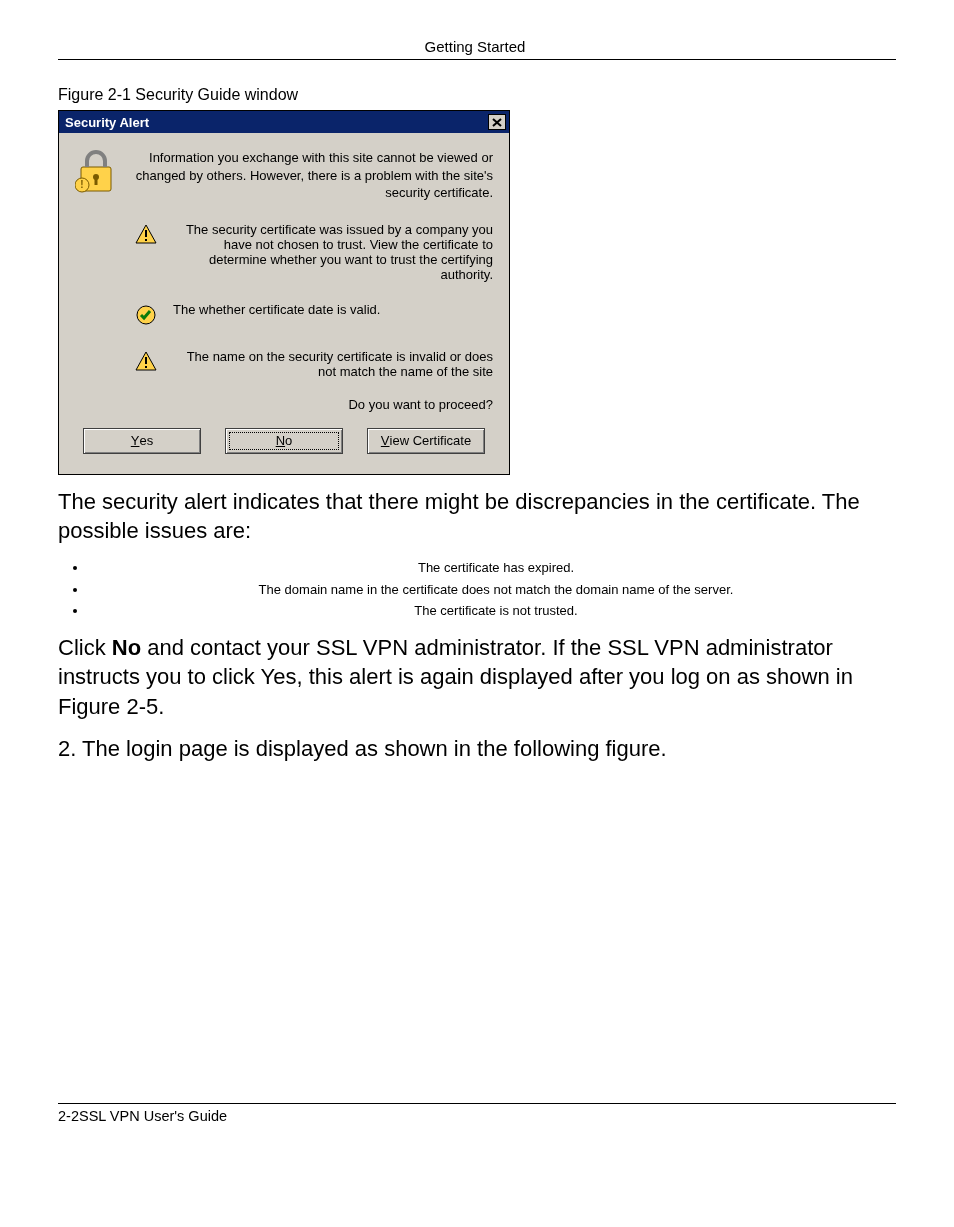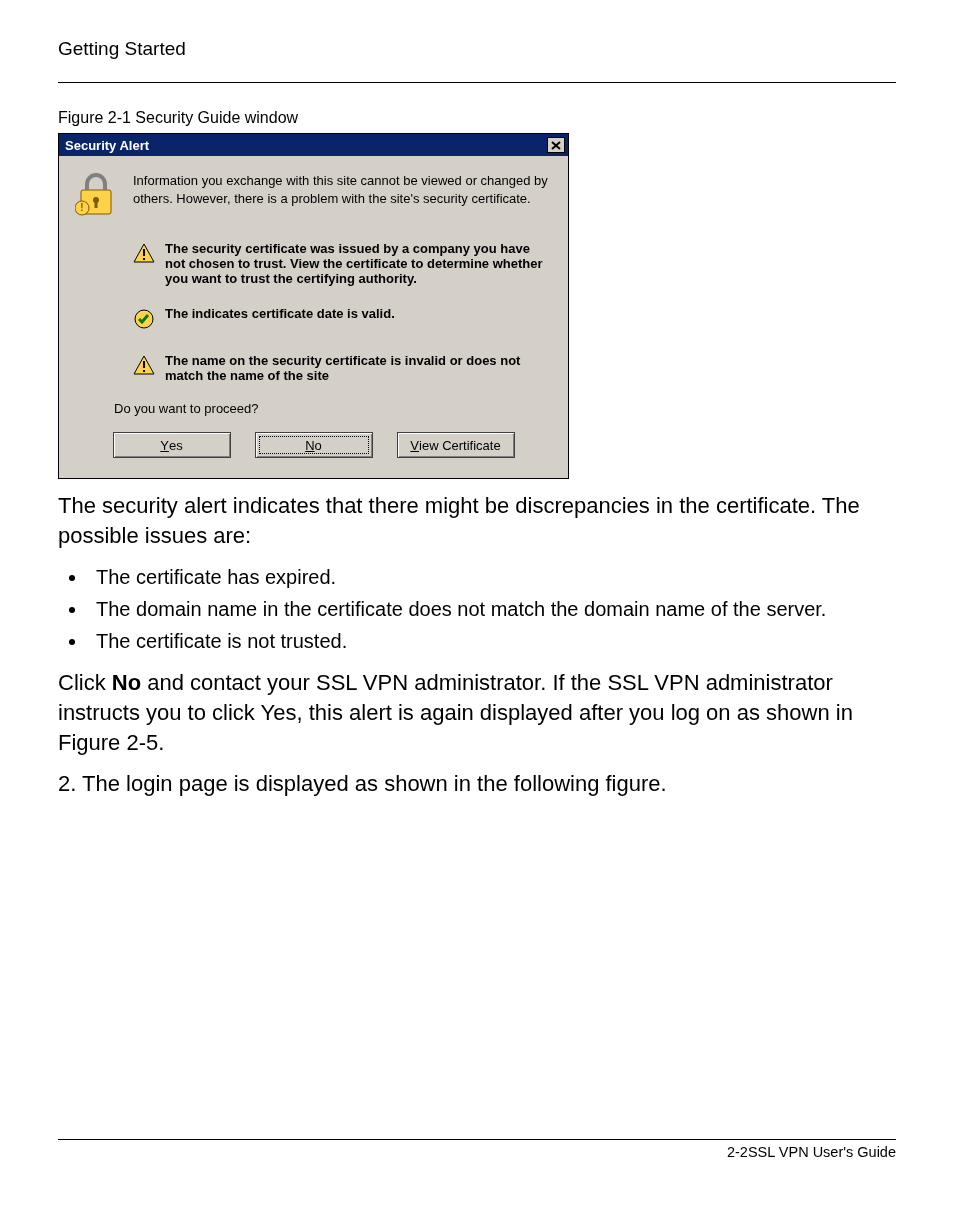--- a/index.html
+++ b/index.html
@@ -7,43 +7,44 @@
     margin: 0;
     background: #fff;
     font-family: Verdana, Arial, sans-serif;
     color: #000;
     width: 954px;
   }
   .page {
     padding: 38px 58px 24px 58px;
   }
   .running-header {
-    text-align: left;
-    font-size: 19px;
-    margin-bottom: 22px;
+    text-align: center;
+    font-size: 15px;
+    margin-bottom: 4px;
     padding-right: 4px;
   }
   hr.top-rule {
     border: none;
     border-top: 1.5px solid #000;
     margin: 0 0 26px 0;
   }
   .caption {
     font-size: 16px;
     margin: 0 0 6px 0;
   }
   .caption b { font-weight: 400; }
   
   .dialog {
-    width: 511px;
+    width: 452px;
     border: 1px solid #000;
     background: #d4d0c8;
     font-family: Tahoma, Arial, sans-serif;
     font-size: 13px;
     color: #000;
+    text-align: right;
   }
   .titlebar {
     display: flex;
     align-items: center;
     justify-content: space-between;
     background: #0a246a;
     color: #fff;
     padding: 2px 3px 2px 6px;
     font-weight: 700;
     font-size: 13px;
@@ -67,23 +68,22 @@
     display: flex;
     gap: 16px;
   }
   .lock-icon { width: 42px; flex-shrink:0; }
   .main-text { line-height: 1.35; }
   .sub-list {
     margin: 20px 0 0 58px;
   }
   .sub-row {
     display: flex;
-    gap: 8px;
+    gap: 16px;
     margin-bottom: 20px;
-    font-weight: bold;
   }
   .sub-row:last-child { margin-bottom: 0; }
   .sub-icon { width: 24px; flex-shrink:0; margin-top:2px; }
   .proceed {
     margin: 18px 0 16px 39px;
   }
   .btn-row {
     display: flex;
     justify-content: center;
     gap: 24px;
@@ -108,27 +108,28 @@
   }
   
   .body-text {
     font-size: 22px;
     line-height: 1.35;
     margin: 12px 0 12px 0;
   }
   ul.doc-list {
     margin: 0 0 10px 0;
     padding-left: 30px;
-    font-size: 20px;
+    font-size: 13px;
     line-height: 1.5;
+    text-align: center;
   }
   ul.doc-list li { padding-left: 8px; margin-bottom:2px; }
   .footer {
     display: flex;
-    justify-content: flex-end;
+    justify-content: flex-start;
     font-size: 14.5px;
     border-top: 1px solid #000;
     padding-top: 4px;
     margin-top: 340px;
   }
   .u { text-decoration: underline; }
 </style>
 </head>
 <body>
 
@@ -176,21 +177,21 @@
           </div>
           <div>The security certificate was issued by a company you have not chosen to trust. View the certificate to determine whether you want to trust the certifying authority.</div>
         </div>
         <div class="sub-row">
           <div class="sub-icon">
             <svg width="22" height="22" viewBox="0 0 22 22">
               <circle cx="11" cy="11" r="9" fill="#ffd24a" stroke="#000"></circle>
               <path d="M6 11 l3 3 l6 -7" fill="none" stroke="#0a7a0a" stroke-width="3"></path>
             </svg>
           </div>
-          <div>The indicates certificate date is valid.</div>
+          <div>The whether certificate date is valid.</div>
         </div>
         <div class="sub-row">
           <div class="sub-icon">
             <svg width="22" height="20" viewBox="0 0 22 20">
               <polygon points="11,1 21,19 1,19" fill="#ffd24a" stroke="#000"></polygon>
               <rect x="10" y="6" width="2" height="7" fill="#000"></rect>
               <rect x="10" y="15" width="2" height="2" fill="#000"></rect>
             </svg>
           </div>
           <div>The name on the security certificate is invalid or does not match the name of the site</div>

